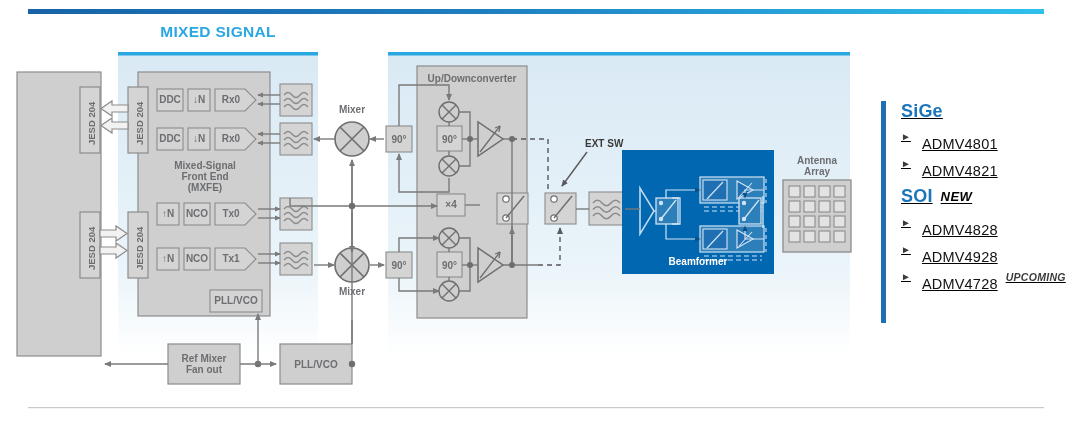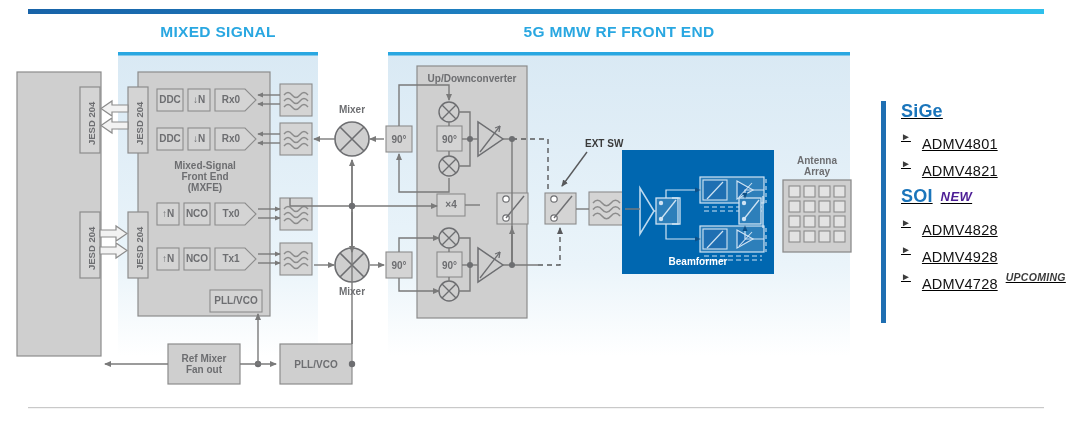--- a/index.html
+++ b/index.html
@@ -17,21 +17,21 @@
   }
   .legend-bar{
     position:absolute;left:0;top:0;width:5px;height:222px;background:#1f6fb2;
   }
   .legend-inner{position:absolute;left:20px;top:0;width:165px;text-decoration:underline;}
   .legend-head{
     color:#1b75bb;font-weight:bold;font-size:18px;letter-spacing:.2px;
     margin:0 0 2px 0;line-height:20px;
   }
   .legend-head .tagnew{
-    color:#4c1d95;font-size:13px;font-style:italic;font-weight:bold;
+    color:#000000;font-size:13px;font-style:italic;font-weight:bold;
     letter-spacing:.4px;margin-left:8px;vertical-align:1px;
   }
   .legend-row{
     display:flex;align-items:center;height:27px;font-size:14.5px;color:#111;
   }
   .legend-row .bullet{
     color:#3c3c3c;font-size:10px;margin-right:11px;line-height:1;
   }
   .legend-row .pn{letter-spacing:.2px;font-weight:500;margin-top:15px;}
   .legend-row .upcoming{
@@ -374,21 +374,20 @@
       <path d="M128,105 L112,105 L112,101 L101,108.5 L112,116 L112,112 L128,112 z"></path>
       <path d="M128,122 L112,122 L112,118 L101,125.5 L112,133 L112,129 L128,129 z"></path>
       <path d="M100,230 L116,230 L116,226 L127,233.5 L116,241 L116,237 L100,237 z"></path>
       <path d="M100,247 L116,247 L116,243 L127,250.5 L116,258 L116,254 L100,254 z"></path>
     </g>
 
     <rect x="28" y="407" width="1016" height="1.2" fill="#c9c9c9"></rect>
   </svg>
 
   <div class="sect-title" style="left:118px;top:23px;width:200px;">MIXED SIGNAL</div>
-  <div class="sect-title" style="left:388px;top:23px;width:462px;">5G MMW RF FRONT END</div>
 
   <div class="vlabel" style="left:86px;top:145px;">JESD 204</div>
   <div class="vlabel" style="left:86px;top:270px;">JESD 204</div>
   <div class="vlabel" style="left:134px;top:145px;">JESD 204</div>
   <div class="vlabel" style="left:134px;top:270px;">JESD 204</div>
 
   <div class="dlabel" style="left:150px;top:160px;width:110px;">Mixed-Signal
 Front End
 (MXFE)</div>
 

